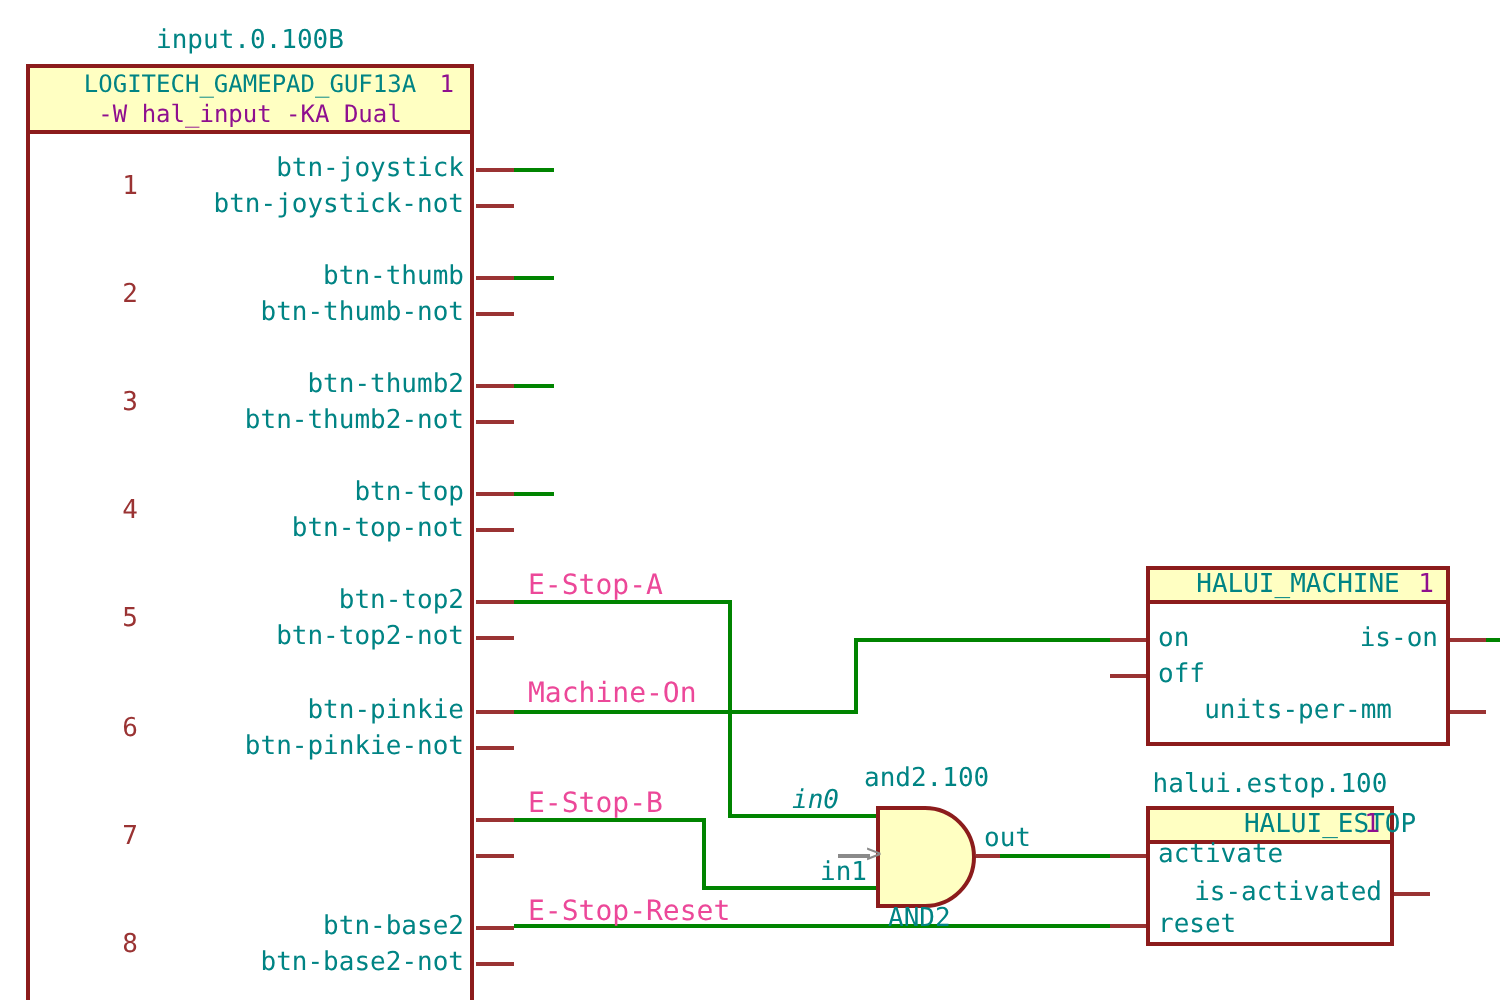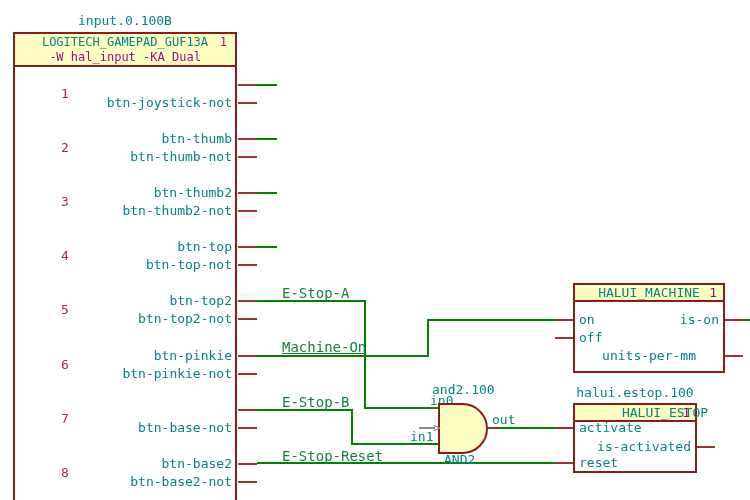--- a/index.html
+++ b/index.html
@@ -4,21 +4,21 @@
 <style>
   html,body{margin:0;padding:0;background:#fff;}
   #canvas{
     position:relative;width:750px;height:500px;background:#ffffff;
     overflow:hidden;
     font-family:"DejaVu Sans Mono","Liberation Mono",monospace;
   }
   .abs{position:absolute;}
   .teal{color:#008484;}
   .mag{color:#8f0f8f;}
-  .blk{color:#15803d;margin-left:18px;}
+  .blk{color:#ec4899;}
   .txt{font-size:13px;line-height:16px;white-space:pre;}
   .txt12{font-size:12px;line-height:15px;white-space:pre;}
   .txt14{font-size:14px;line-height:16px;white-space:pre;}
   .right{text-align:right;}
   .center{text-align:center;}
   .box{position:absolute;border:2px solid #8c1c1c;background:#ffffff;box-sizing:border-box;}
   .hdr{position:absolute;left:0;top:0;right:0;background:#FFFFC2;border-bottom:2px solid #8c1c1c;}
   .wire{position:absolute;background:#008400;}
   .stub{position:absolute;background:#9a3333;}
   .num{font-size:13px;line-height:16px;color:#9a3333;}
@@ -38,20 +38,21 @@
 
   <div class="box" style="left:13px;top:32px;width:224px;height:472px;">
     <div class="hdr" style="height:31px;">
       <div class="abs txt12 teal center" style="left:0;top:1px;width:100%;">LOGITECH_GAMEPAD_GUF13A</div>
       <div class="abs txt12 mag" style="right:8px;top:1px;">1</div>
       <div class="abs txt12 mag center" style="left:0;top:16px;width:100%;">-W hal_input -KA Dual</div>
     </div>
   </div>
 
   <div class="abs num center" style="left:50px;top:86px;width:30px;">1</div>
+  <div class="abs txt teal right" style="left:60px;top:77px;width:172px;">btn-joystick</div>
   <div class="abs txt teal right" style="left:60px;top:95px;width:172px;">btn-joystick-not</div>
   <div class="stub" style="left:238px;top:84px;width:19px;height:2px;"></div>
   <div class="stub" style="left:238px;top:102px;width:19px;height:2px;"></div>
   <div class="wire" style="left:257px;top:84px;width:20px;height:2px;"></div>
 
   <div class="abs num center" style="left:50px;top:140px;width:30px;">2</div>
   <div class="abs txt teal right" style="left:60px;top:131px;width:172px;">btn-thumb</div>
   <div class="abs txt teal right" style="left:60px;top:149px;width:172px;">btn-thumb-not</div>
   <div class="stub" style="left:238px;top:138px;width:19px;height:2px;"></div>
   <div class="stub" style="left:238px;top:156px;width:19px;height:2px;"></div>
@@ -77,21 +78,20 @@
   <div class="stub" style="left:238px;top:300px;width:19px;height:2px;"></div>
   <div class="stub" style="left:238px;top:318px;width:19px;height:2px;"></div>
 
   <div class="abs num center" style="left:50px;top:357px;width:30px;">6</div>
   <div class="abs txt teal right" style="left:60px;top:348px;width:172px;">btn-pinkie</div>
   <div class="abs txt teal right" style="left:60px;top:366px;width:172px;">btn-pinkie-not</div>
   <div class="stub" style="left:238px;top:355px;width:19px;height:2px;"></div>
   <div class="stub" style="left:238px;top:373px;width:19px;height:2px;"></div>
 
   <div class="abs num center" style="left:50px;top:411px;width:30px;">7</div>
-  <div class="abs txt teal right" style="left:60px;top:420px;width:172px;">btn-base-not</div>
   <div class="stub" style="left:238px;top:409px;width:19px;height:2px;"></div>
   <div class="stub" style="left:238px;top:427px;width:19px;height:2px;"></div>
 
   <div class="abs num center" style="left:50px;top:465px;width:30px;">8</div>
   <div class="abs txt teal right" style="left:60px;top:456px;width:172px;">btn-base2</div>
   <div class="abs txt teal right" style="left:60px;top:474px;width:172px;">btn-base2-not</div>
   <div class="stub" style="left:238px;top:463px;width:19px;height:2px;"></div>
   <div class="stub" style="left:238px;top:481px;width:19px;height:2px;"></div>
 
   <div class="wire" style="left:257px;top:300px;width:109px;height:2px;"></div>
@@ -106,26 +106,26 @@
   <div class="wire" style="left:351px;top:409px;width:2px;height:36px;"></div>
   <div class="wire" style="left:351px;top:443px;width:87px;height:2px;"></div>
 
   <div class="wire" style="left:257px;top:462px;width:298px;height:2px;"></div>
 
   <div class="wire" style="left:498px;top:427px;width:57px;height:2px;"></div>
 
   <div class="wire" style="left:743px;top:319px;width:7px;height:2px;"></div>
 
   <div class="abs txt14 blk" style="left:264px;top:285px;">E-Stop-A</div>
-  <div class="abs txt14 blk" style="left:264px;top:339px;text-decoration:underline;">Machine-On</div>
+  <div class="abs txt14 blk" style="left:264px;top:339px;">Machine-On</div>
   <div class="abs txt14 blk" style="left:264px;top:394px;">E-Stop-B</div>
   <div class="abs txt14 blk" style="left:264px;top:448px;">E-Stop-Reset</div>
 
   <div class="abs txt teal" style="left:432px;top:382px;">and2.100</div>
-  <div class="abs txt teal" style="left:430px;top:393px;">in0</div>
+  <div class="abs txt teal" style="left:396px;top:393px;font-style:italic;">in0</div>
   <div class="abs txt teal" style="left:410px;top:429px;">in1</div>
   <div class="abs txt teal" style="left:492px;top:412px;">out</div>
 
   <div class="gate" style="left:438px;top:403px;width:50px;height:51px;"></div>
   <div class="grayline" style="left:419px;top:427px;width:16px;height:2px;"></div>
   <div class="abs txt gray" style="left:433px;top:420px;">&gt;</div>
   <div class="abs txt teal" style="left:444px;top:420px;margin-top:32px;">AND2</div>
   <div class="stub" style="left:488px;top:427px;width:12px;height:2px;"></div>
 
   <div class="box" style="left:573px;top:283px;width:152px;height:90px;">

